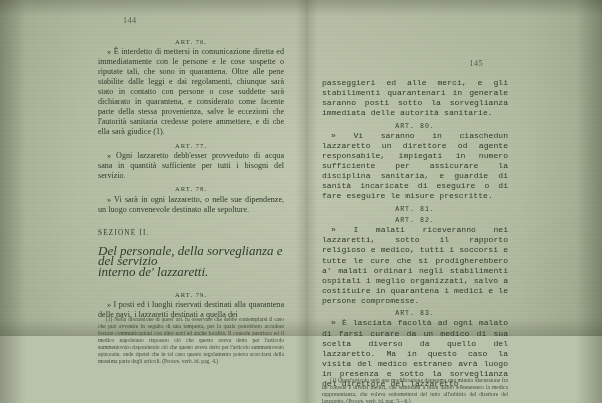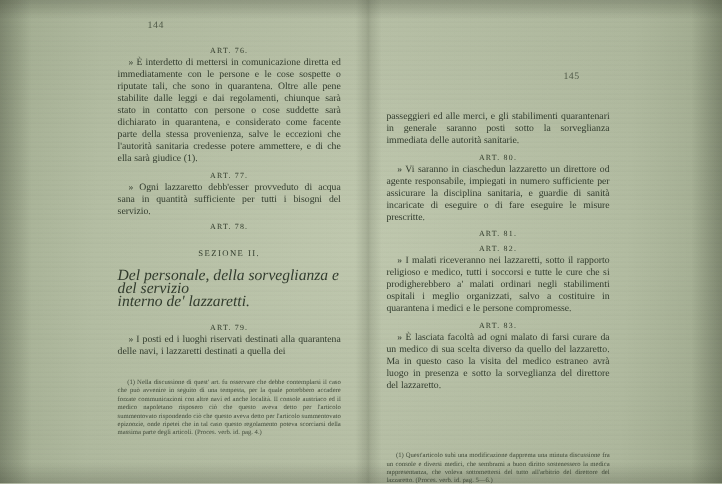--- a/index.html
+++ b/index.html
@@ -11,21 +11,21 @@
     height: 403px;
     overflow: hidden;
     background: #b9c2aa;
     font-family: "Liberation Serif", serif;
   }
 
   
   #scan {
     position: relative;
     width: 602px;
-    height: 403px;
+    height: 336px;
     background:
       radial-gradient(ellipse 120% 90% at 50% 50%,
         rgba(255,255,255,0.05) 0%,
         rgba(0,0,0,0.05) 70%,
         rgba(0,0,0,0.16) 100%),
       linear-gradient(92deg, #a8b396 0%, #b6c0a4 14%, #bcc5aa 50%, #b4bea2 86%, #a2ad90 100%);
   }
   #scan::after {
     
     content: "";
@@ -96,21 +96,21 @@
   }
   .folio-left  { left: 45px; }
   .folio-right { right: 44px; }
 
   .textblock {
     position: absolute;
     left: 20px;
     width: 186px;
   }
   .tb-left  { top: 33px; }
-  .tb-right { top: 49px; }
+  .tb-right { top: 35px; font-family: Liberation Mono, monospace; }
 
   
   .artnum {
     text-align: center;
     font-size: 7.6px;
     letter-spacing: .9px;
     margin: 3.5px 0 1.2px 0;
     font-variant: small-caps;
     text-transform: lowercase;
     color: #333d2d;
@@ -128,21 +128,20 @@
     line-height: 10.05px;
     text-align: justify;
     text-indent: 9px;
     color: #303a2c;
     word-spacing: .2px;
     hyphens: manual;
   }
   p.body.cont { text-indent: 0; }
 
   .section-title {
-    text-align: center;
     font-size: 8.4px;
     letter-spacing: 1.1px;
     font-variant: small-caps;
     text-transform: lowercase;
     margin: 13px 0 9px 0;
     color: #333d2d;
   }
   .section-title .caps {
     text-transform: uppercase;
     font-size: 7.2px;
@@ -203,20 +202,21 @@
       <p class="body">» È interdetto di mettersi in comunicazione diretta ed immediatamente con le persone e le cose sospette o riputate tali, che sono in quarantena. Oltre alle pene stabilite dalle leggi e dai regolamenti, chiunque sarà stato in contatto con persone o cose suddette sarà dichiarato in quarantena, e considerato come facente parte della stessa provenienza, salve le eccezioni che l'autorità sanitaria credesse potere ammettere, e di che ella sarà giudice (1).</p>
 
       <div class="artnum">
         <span class="caps">Art. 77.</span>
       </div>
       <p class="body">» Ogni lazzaretto debb'esser provveduto di acqua sana in quantità sufficiente per tutti i bisogni del servizio.</p>
 
       <div class="artnum">
         <span class="caps">Art. 78.</span>
       </div>
+      <p class="body">» Vi sarà in ogni lazzaretto, o nelle sue dipendenze, un luogo convenevole destinato alle sepolture.</p>
 
       <div class="section-title">
         <span class="caps">Sezione II.</span>
       </div>
       <div class="section-sub">
         <span>Del personale, della sorveglianza e del servizio</span><br>
         <span>interno de' lazzaretti.</span>
       </div>
 
       <div class="artnum">

